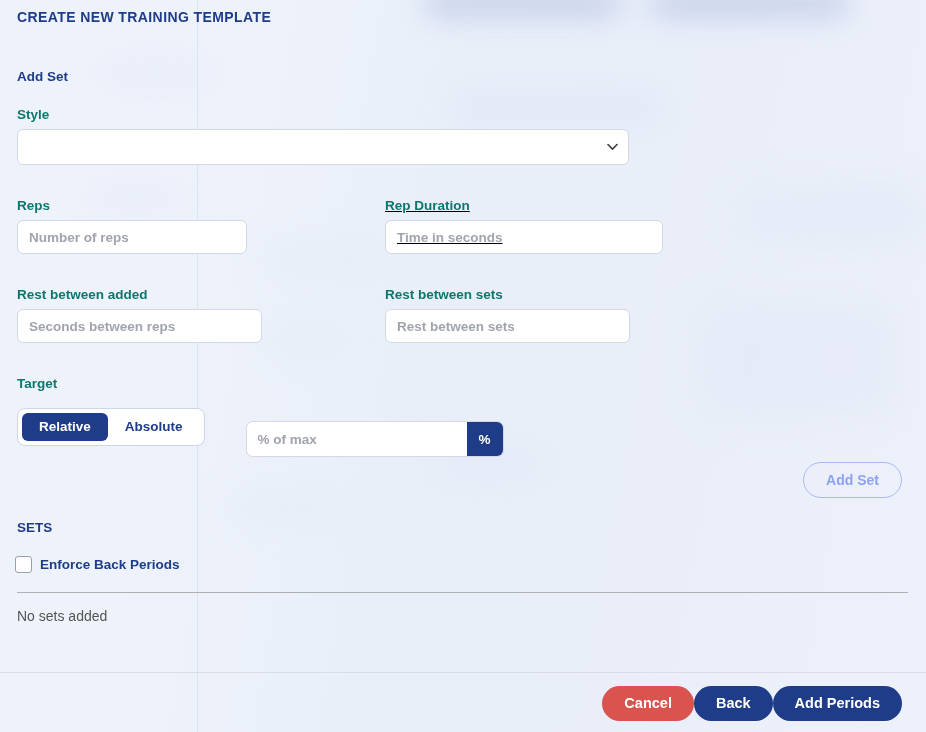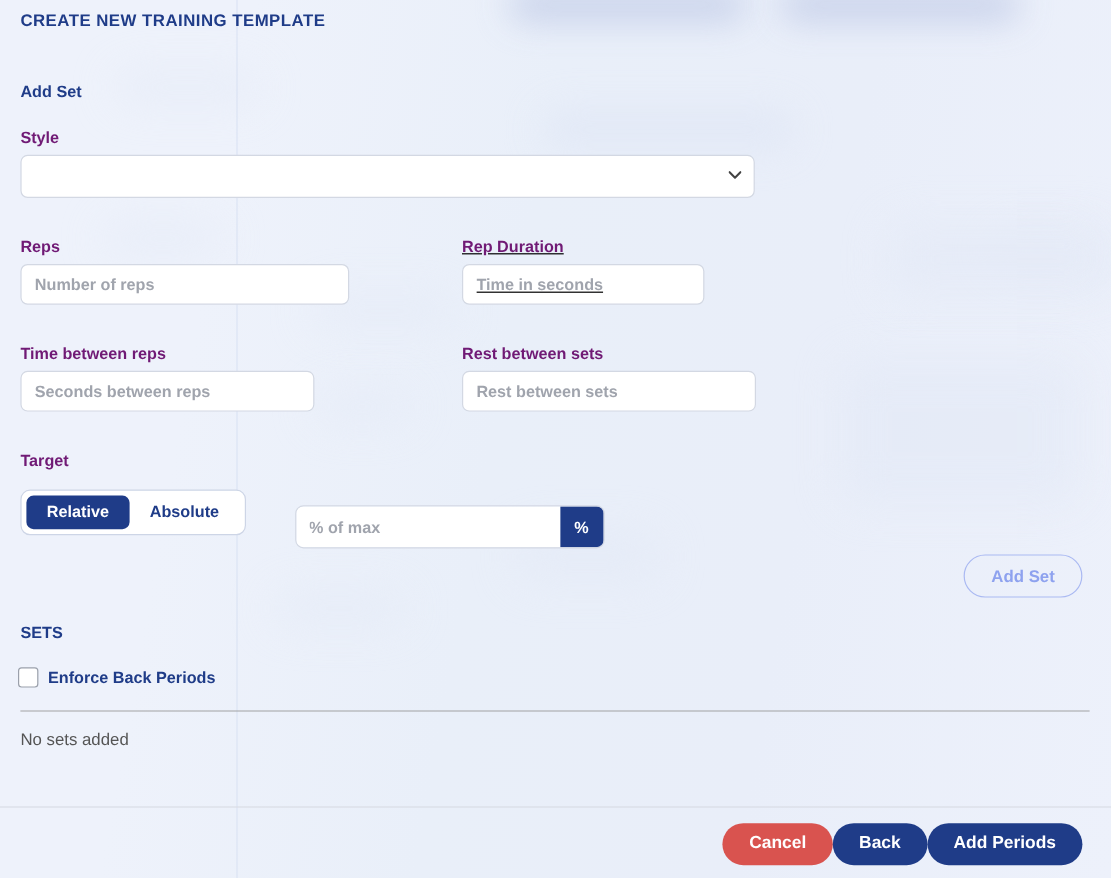--- a/index.html
+++ b/index.html
@@ -70,21 +70,21 @@
 
   .section-label {
     font-size: 13.5px;
     font-weight: bold;
     color: #1f3c88;
   }
 
   .field-label {
     font-size: 13.5px;
     font-weight: bold;
-    color: #701a75;
+    color: #0f766e;
     margin-bottom: 7px;
     display: block;
   }
 
   .txt-input {
     display: block;
     height: 34px;
     border: 1px solid #d3d8e3;
     border-radius: 6px;
     background: #fff;
@@ -279,30 +279,30 @@
       <span class="select-chevron">
         <svg width="11" height="7" viewBox="0 0 11 7" aria-hidden="true">
           <path d="M1 1 L5.5 5.6 L10 1" fill="none" stroke="#444" stroke-width="1.7" stroke-linecap="round" stroke-linejoin="round"></path>
         </svg>
       </span>
     </div>
   </div>
 
   <div style="position:absolute; left:17px; top:198px;">
     <label class="field-label">Reps</label>
-    <input class="txt-input" style="width: 274px;" type="text" placeholder="Number of reps">
+    <input class="txt-input" style="width: 230px;" type="text" placeholder="Number of reps">
   </div>
 
   <div style="position:absolute; left:385px; top:198px;text-decoration:underline;">
     <label class="field-label">Rep Duration</label>
-    <input class="txt-input" style="width: 202px;" type="text" placeholder="Time in seconds">
+    <input class="txt-input" style="width: 278px;" type="text" placeholder="Time in seconds">
   </div>
 
   <div style="position:absolute; left:17px; top:287px;">
-    <label class="field-label">Time between reps</label>
+    <label class="field-label">Rest between added</label>
     <input class="txt-input" style="width: 245px;" type="text" placeholder="Seconds between reps">
   </div>
 
   <div style="position:absolute; left:385px; top:287px;">
     <label class="field-label">Rest between sets</label>
     <input class="txt-input" style="width: 245px;" type="text" placeholder="Rest between sets">
   </div>
 
   <div style="position:absolute; left:17px; top:376px;">
     <label class="field-label">Target</label>

